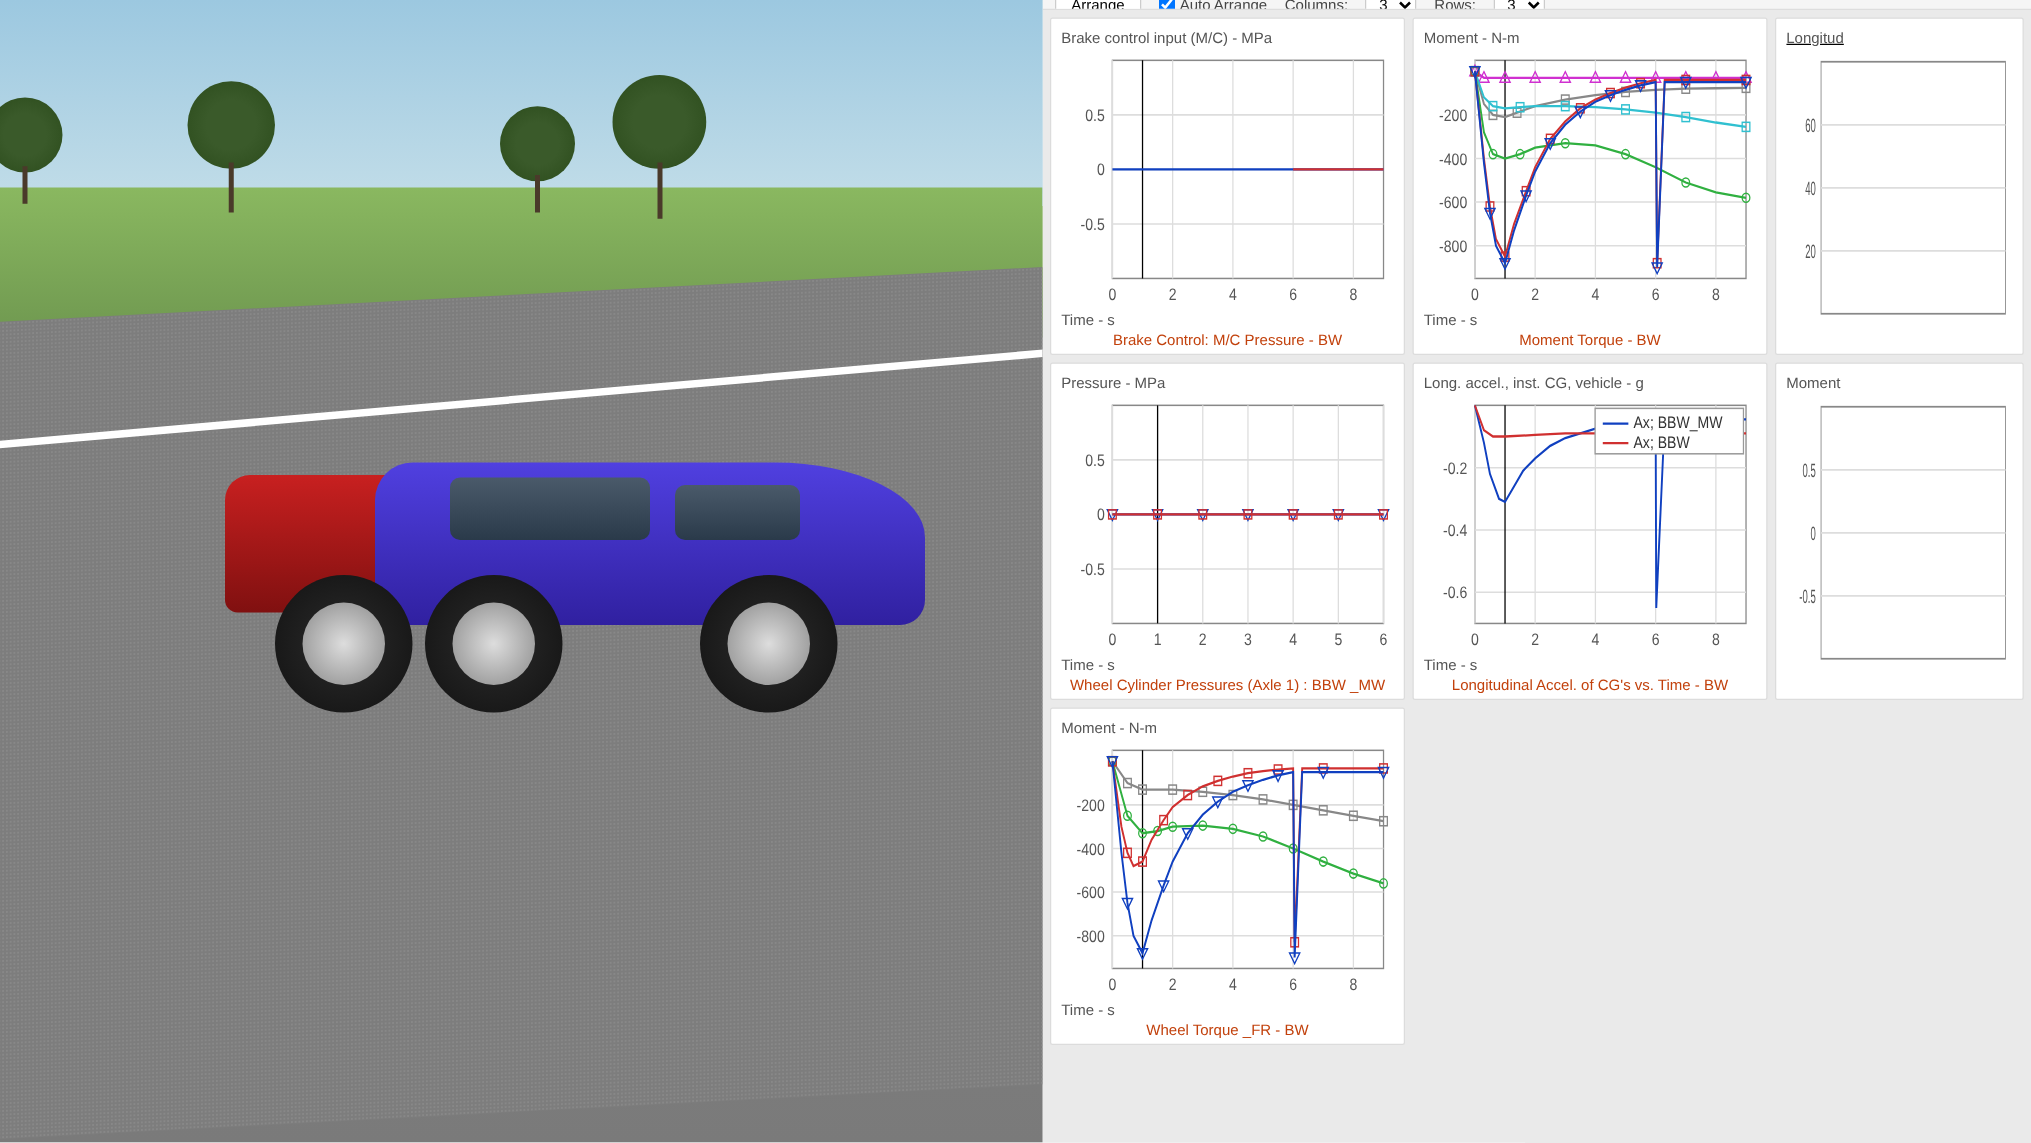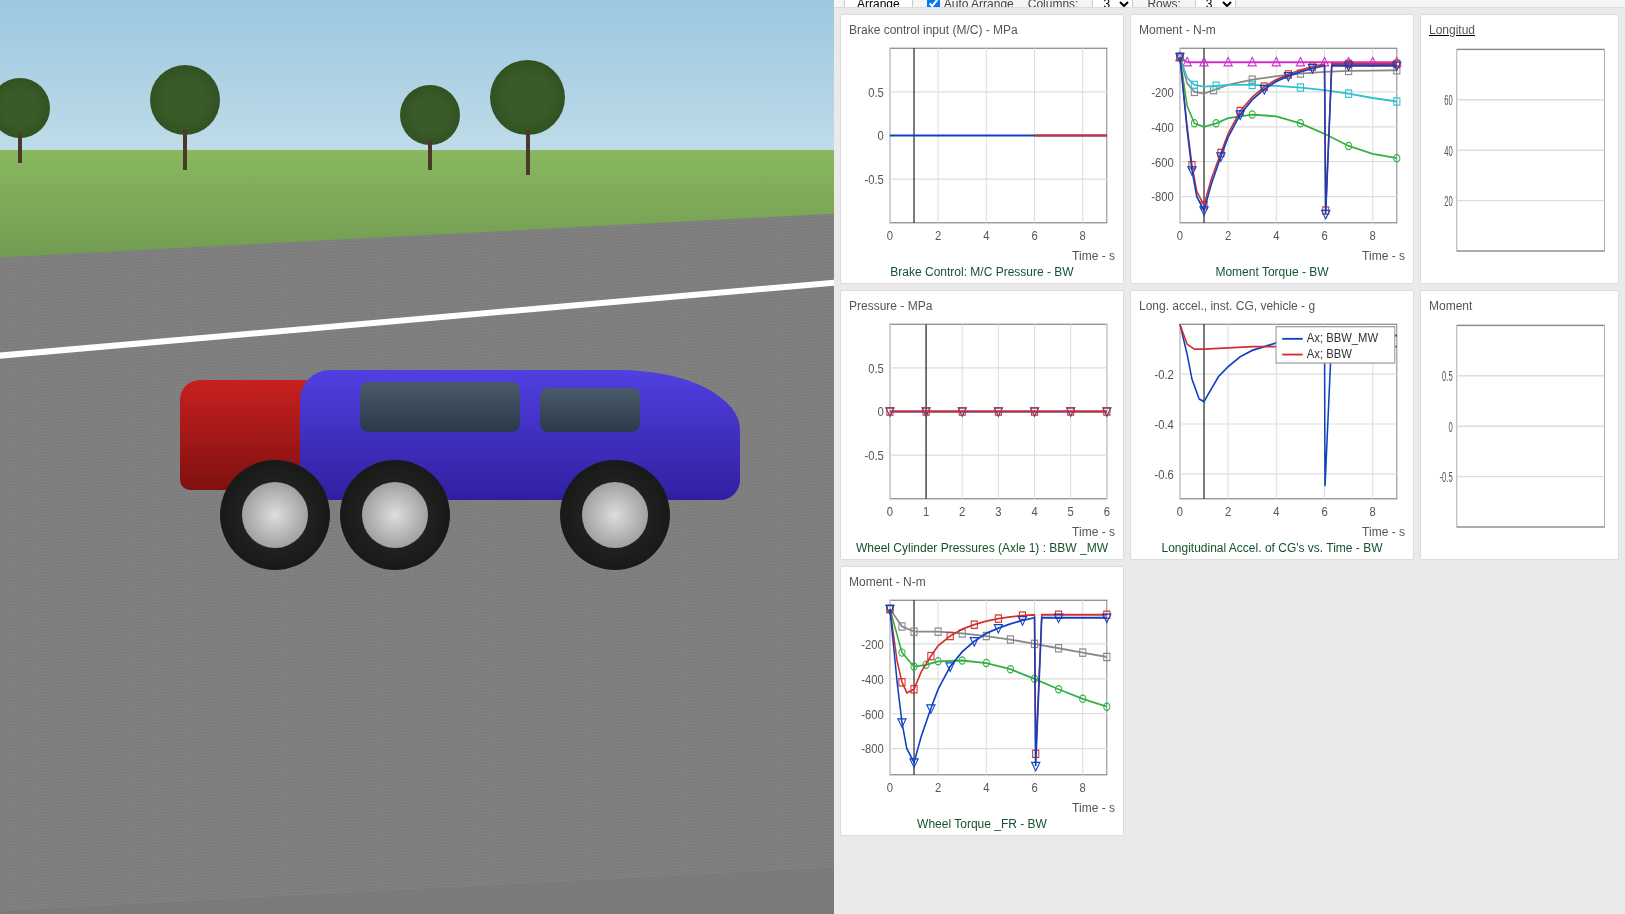--- a/index.html
+++ b/index.html
@@ -77,22 +77,22 @@
   border:1px solid #dcdcdc;
   border-radius:2px;
   padding:8px 8px 4px 8px;
   display:flex;
   flex-direction:column;
   position:relative;
 }
 .chart-top-label{ font-size:12px; color:#555; margin-bottom:4px; white-space:nowrap; overflow:hidden;}
 .chart-svg-wrap{ flex:1; display:flex; align-items:stretch; }
 .chart-svg{ width:100%; height:100%; }
-.chart-xlabel{ text-align:right; font-size:12px; color:#555; margin-top:2px;}
-.chart-title{ text-align:center; font-size:12px; color:#14532d; margin-top:2px; white-space:nowrap; overflow:hidden;}
+.chart-xlabel{ text-align:left; font-size:12px; color:#555; margin-top:2px;}
+.chart-title{ text-align:center; font-size:12px; color:#c2410c; margin-top:2px; white-space:nowrap; overflow:hidden;}
 .grid{ stroke:#ddd; stroke-width:1;}
 .tick-label{ font-size:11px; fill:#555;}
 .series{ fill:none; stroke-width:1.5;}
 .legend-box{ fill:#fff; stroke:#999;}
 .legend-text{ font-size:11px; fill:#333;}
 .cursor-line{ stroke:#000; stroke-width:1;}
 .marker{ fill:none; stroke-width:1;}
 </style>
 </head>
 <body>

